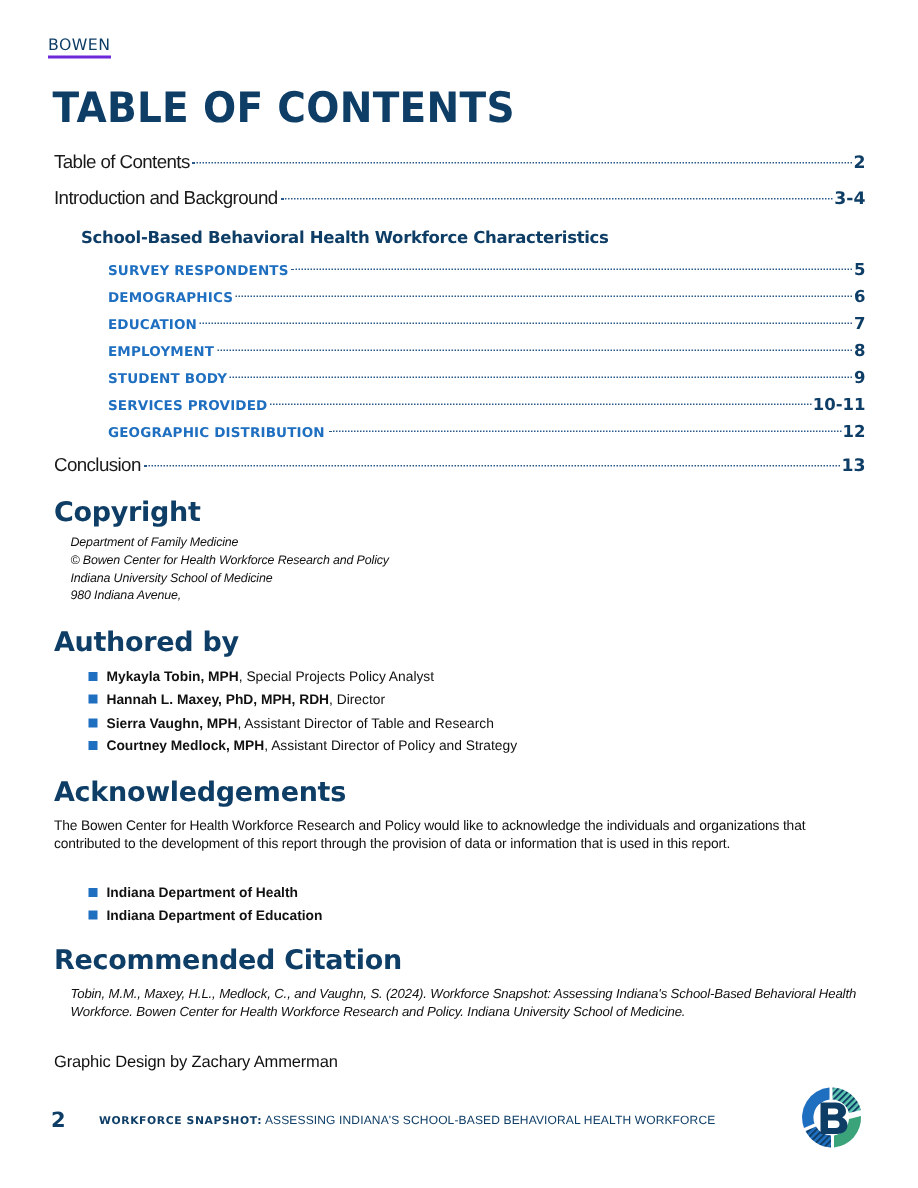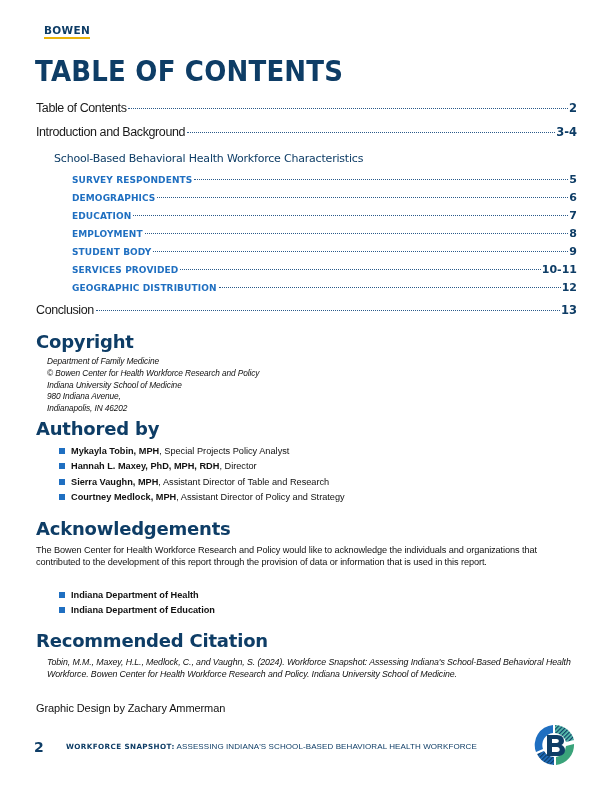--- a/index.html
+++ b/index.html
@@ -1,44 +1,44 @@
 <!DOCTYPE html>
 <html><head>
   <meta charset="utf-8">
   <style>
     * { margin: 0; padding: 0; box-sizing: border-box; }
     html, body { width: 612px; height: 792px; background: #ffffff; overflow: hidden; }
     body { position: relative; font-family: "Liberation Sans", sans-serif; color: #111; }
 
     .brand {
-      position: absolute; left: 44px; top: 25px;
-      font-family: "DejaVu Sans", sans-serif; font-weight: bold;
+      position: absolute; left: 32px; top: 25px;
+      font-family: "DejaVu Sans", sans-serif; font-weight: normal;
       font-size: 10.5px; letter-spacing: 0.3px; color: #0e3d66;
-      padding-bottom: 1px; border-bottom: 2px solid #eab308; line-height: 11px;
+      padding-bottom: 1px; border-bottom: 2px solid #6d28d9; line-height: 11px;
     }
     .title {
       position: absolute; left: 35px; top: 55px;
       font-family: "DejaVu Sans", sans-serif; font-weight: 900;
       font-size: 28px; color: #0e3d66; letter-spacing: 0.2px; line-height: 34px;
       transform: scaleX(0.93); transform-origin: left center;
     }
 
     .toc { position: absolute; left: 36px; top: 101px; width: 541px; }
     .toc-row { display: flex; align-items: baseline; width: 100%; position: relative; }
     .toc-row .lbl { white-space: nowrap; background: #fff; position: relative; z-index: 1; padding-right: 1px; }
     .toc-row .dots {
       flex: 1; border-bottom: 1px dotted #2a5a8a; margin: 0 1px; transform: translateY(-3px);
     }
     .toc-row .pg { white-space: nowrap; font-weight: bold; color: #0e3d66; font-family: "DejaVu Sans", sans-serif; }
     .toc-main { height: 24px; font-size: 12px; color: #1a1a1a; transform-origin: left; }
     .toc-main .lbl { font-family: "Liberation Sans", sans-serif; font-size: 12.5px; letter-spacing: -0.4px; }
     .toc-main .pg { font-size: 11.5px; }
     .toc-heading {
       height: 24px; padding-left: 18px; font-family: "DejaVu Sans", sans-serif;
-      font-weight: normal; font-size: 11px; color: #0e3d66; padding-top: 3px; letter-spacing: -0.2px;
+      font-weight: bold; font-size: 11px; color: #0e3d66; padding-top: 3px; letter-spacing: -0.2px;
     }
     .toc-sub { height: 18px; padding-left: 36px; }
     .toc-sub .lbl {
       font-family: "DejaVu Sans", sans-serif; font-weight: bold; font-size: 9px;
       color: #1f6fc1; letter-spacing: 0.1px; text-align: center;
     }
     .toc-sub .pg { font-size: 11px; }
 
     .section-h {
       position: absolute; left: 36px; font-family: "DejaVu Sans", sans-serif;
@@ -135,21 +135,20 @@
     <span class="pg">13</span>
   </div>
 </nav>
 
 <h2 class="section-h" style="top:331px">Copyright</h2>
 <div class="copyright-block">
   <div>Department of Family Medicine</div>
   <div>© Bowen Center for Health Workforce Research and Policy</div>
   <div>Indiana University School of Medicine</div>
   <div>980 Indiana Avenue,</div>
-  <div>Indianapolis, IN 46202</div>
 </div>
 
 <h2 class="section-h" style="top:418px">Authored by</h2>
 <ul class="bullets" style="top:443px">
   <li>
     <span class="sq"></span>
     <b>Mykayla Tobin, MPH</b>
     <span>, Special Projects Policy Analyst</span>
   </li>
   <li>

